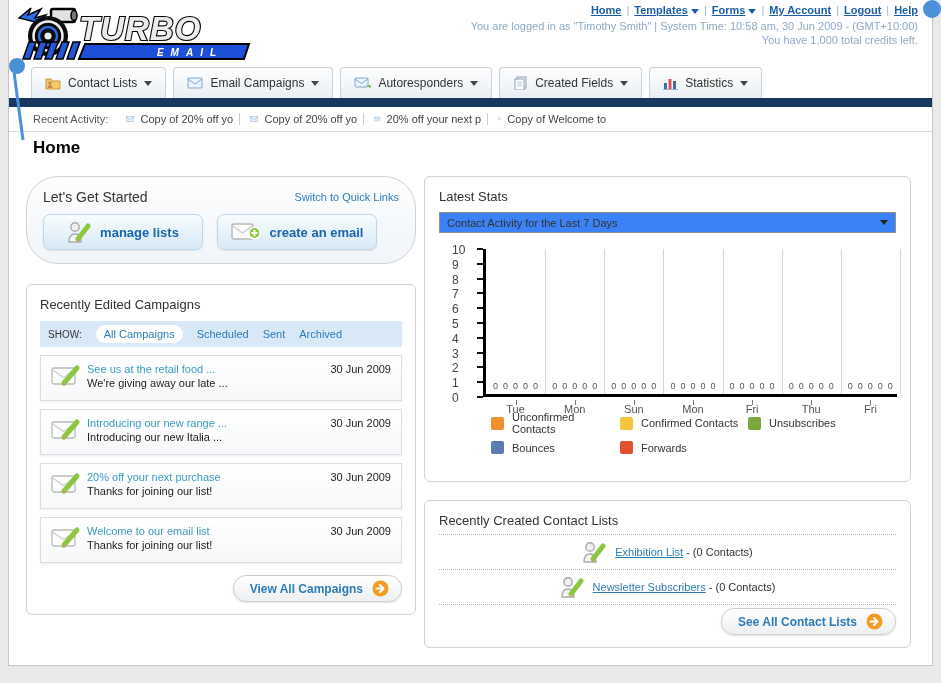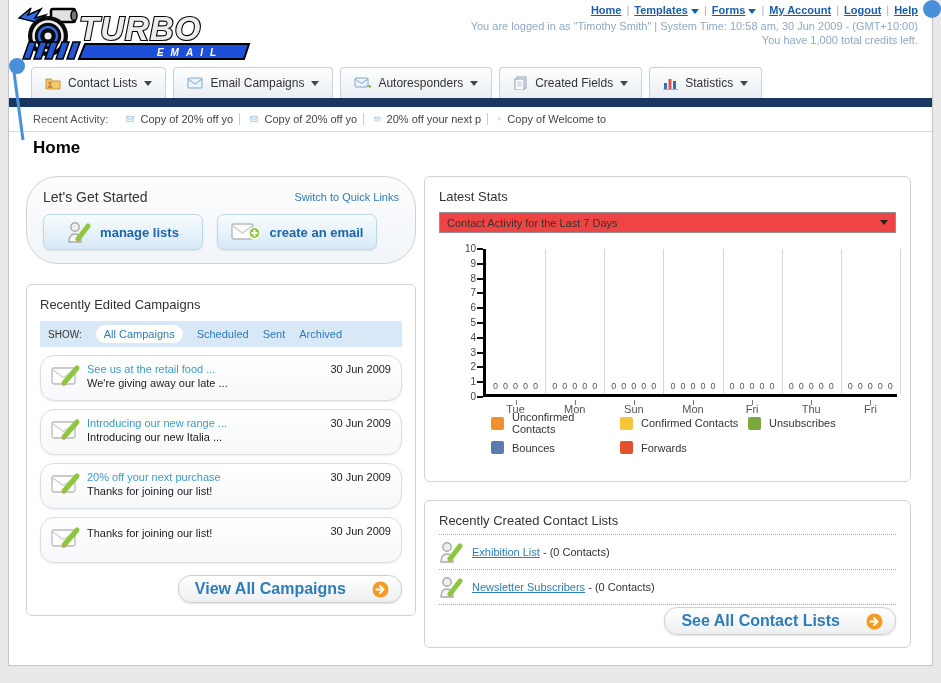--- a/index.html
+++ b/index.html
@@ -49,55 +49,55 @@
   .gs-btn { display:flex; align-items:center; justify-content:center; gap:9px; width:160px; height:36px;
             background:linear-gradient(#F8FCFE,#D7E9F6); border:1px solid #BCD7EB; border-radius:7px;
             font-size:13px; font-weight:bold; color:#1B66A9; cursor:pointer; box-shadow:0 1px 2px rgba(0,0,0,.08); }
 
   
   .campaigns { min-height:322px; padding:12px 13px; }
   .filterbar { display:flex; align-items:center; gap:14px; background:#D9E8F6; padding:4px 8px; margin-top:9px; font-size:11px; }
   .show-label { color:#333; font-size:10px; }
   .filter { color:#2E7CB8; cursor:pointer; }
   .filter.active { background:#fff; padding:3px 8px; border-radius:9px; }
-  .camp-item { display:flex; align-items:flex-start; border:1px solid #DADDE1; border-radius:14px; background:linear-gradient(#FFFFFF,#F6F8FA);
+  .camp-item { display:flex; align-items:flex-start; border:1px solid #DADDE1; border-radius:0; background:linear-gradient(#FFFFFF,#F6F8FA);
                box-shadow:0 1px 2px rgba(0,0,0,.07); padding:7px 10px; margin-top:8px; height:46px; cursor:pointer; }
   .camp-icon { width:36px; flex:none; }
   .camp-text { flex:1; overflow:hidden; }
   .camp-title { font-size:11px; color:#3E9CC3; cursor:pointer; }
   .camp-sub { font-size:11px; color:#222; margin-top:2px; }
   .camp-date { font-size:11px; color:#222; flex:none; margin-left:8px; }
   .btn-row { display:flex; justify-content:flex-end; margin-top:12px; }
-  .pill-btn { display:inline-flex; align-items:center; gap:26px; padding:4px 12px 4px 16px; border:1px solid #CFCFCF; border-radius:13px;
-              background:linear-gradient(#FFFFFF,#EDEFF1); font-size:16px; font-weight:bold; color:#2E7CB8; cursor:pointer;
+  .pill-btn { display:inline-flex; align-items:center; gap:9px; padding:4px 12px 4px 16px; border:1px solid #CFCFCF; border-radius:13px;
+              background:linear-gradient(#FFFFFF,#EDEFF1); font-size:12px; font-weight:bold; color:#2E7CB8; cursor:pointer;
               box-shadow:0 1px 2px rgba(0,0,0,.12); }
 
   
   .stats { height:306px; padding:12px 14px; margin-bottom:18px; }
-  .stat-select { margin-top:8px; height:21px; border:1px solid #919191; background:#ef4444; display:flex; align-items:center;
+  .stat-select { margin-top:8px; height:21px; border:1px solid #919191; background:#3b82f6; display:flex; align-items:center;
                  justify-content:space-between; font-size:11px; color:#333; padding:0 7px; cursor:pointer; }
   .sel-caret { width:0; height:0; border-left:4px solid transparent; border-right:4px solid transparent; border-top:5px solid #222; }
   .chart-wrap { margin:16px 0 0 44px; position:relative; }
   .chart-plot { position:relative; width:414px; height:148px; border-left:3px solid #000; border-bottom:3px solid #000; }
-  .ylab { position:absolute; width:24px; text-align:right; font-size:10px; color:#444; left:-34px; }
+  .ylab { position:absolute; width:24px; text-align:left; font-size:12px; color:#444; left:-34px; }
   .ytick { position:absolute; left:-9px; width:6px; height:2px; background:#111; }
   .gridline { position:absolute; top:0; bottom:0; width:1px; background:#D6D6D6; }
   .zlab { position:absolute; bottom:3px; font-size:9px; color:#555; }
   .xlab { position:absolute; top:154px; font-size:11px; color:#555; text-align:center; }
   .xtick { position:absolute; top:151px; width:1px; height:5px; background:#777; }
   .legend { display:grid; grid-template-columns:129px 128px auto; row-gap:6px; margin:14px 0 0 52px; }
   .leg-item { display:flex; align-items:center; gap:8px; }
   .leg-swatch { width:13px; height:13px; border-radius:2px; flex:none; }
   .leg-label { font-size:11px; color:#333; }
 
   
   .clists { height:148px; padding:12px 14px; position:relative; }
   .dotted { border-bottom:1px dotted #AAA; }
   .clists .box-title { padding-bottom:6px; }
-  .cl-item { display:flex; align-items:center; gap:9px; padding:5px 0; font-size:11px; cursor:pointer; }
+  .cl-item { display:flex; align-items:center; gap:9px; padding:5px 0; font-size:11px; cursor:pointer;justify-content:center; }
   .cl-name { color:#2E7CB8; text-decoration:underline; }
   .cl-count { color:#333; }
   .clists .btn-row { position:absolute; right:14px; bottom:12px; margin-top:0; }
 
   .annot-line { position:absolute; left:0; top:0; pointer-events:none; }
 </style>
 </head>
 <body>
 
 <div class="content">
@@ -305,20 +305,21 @@
         </div>
 
         <div class="camp-item">
           <span class="camp-icon"><svg width="30" height="26" viewBox="0 0 30 26">
                 <rect x="1" y="5" width="23" height="16" rx="2" fill="#FDFDFD" stroke="#BBB" stroke-width="1.3"></rect>
                 <path d="M1,6.5 L12.5,14.5 L24,6.5" fill="none" stroke="#CFCFCF" stroke-width="1.3"></path>
                 <path d="M13,20 L26,5" stroke="#8DC63F" stroke-width="5" stroke-linecap="round"></path>
                 <path d="M11.5,23 l1.6-3.4 l2.6,2 Z" fill="#C9A16B"></path>
               </svg></span>
           <span class="camp-text">
+            <div class="camp-title">Welcome to our email list</div>
             <div class="camp-sub">Thanks for joining our list!</div>
           </span>
           <span class="camp-date">30 Jun 2009</span>
         </div>
 
         <div class="btn-row">
           <span class="pill-btn">
             <span>View All Campaigns</span>
             <svg width="17" height="17" viewBox="0 0 17 17">
                 <circle cx="8.5" cy="8.5" r="8" fill="#F59A23"></circle>

